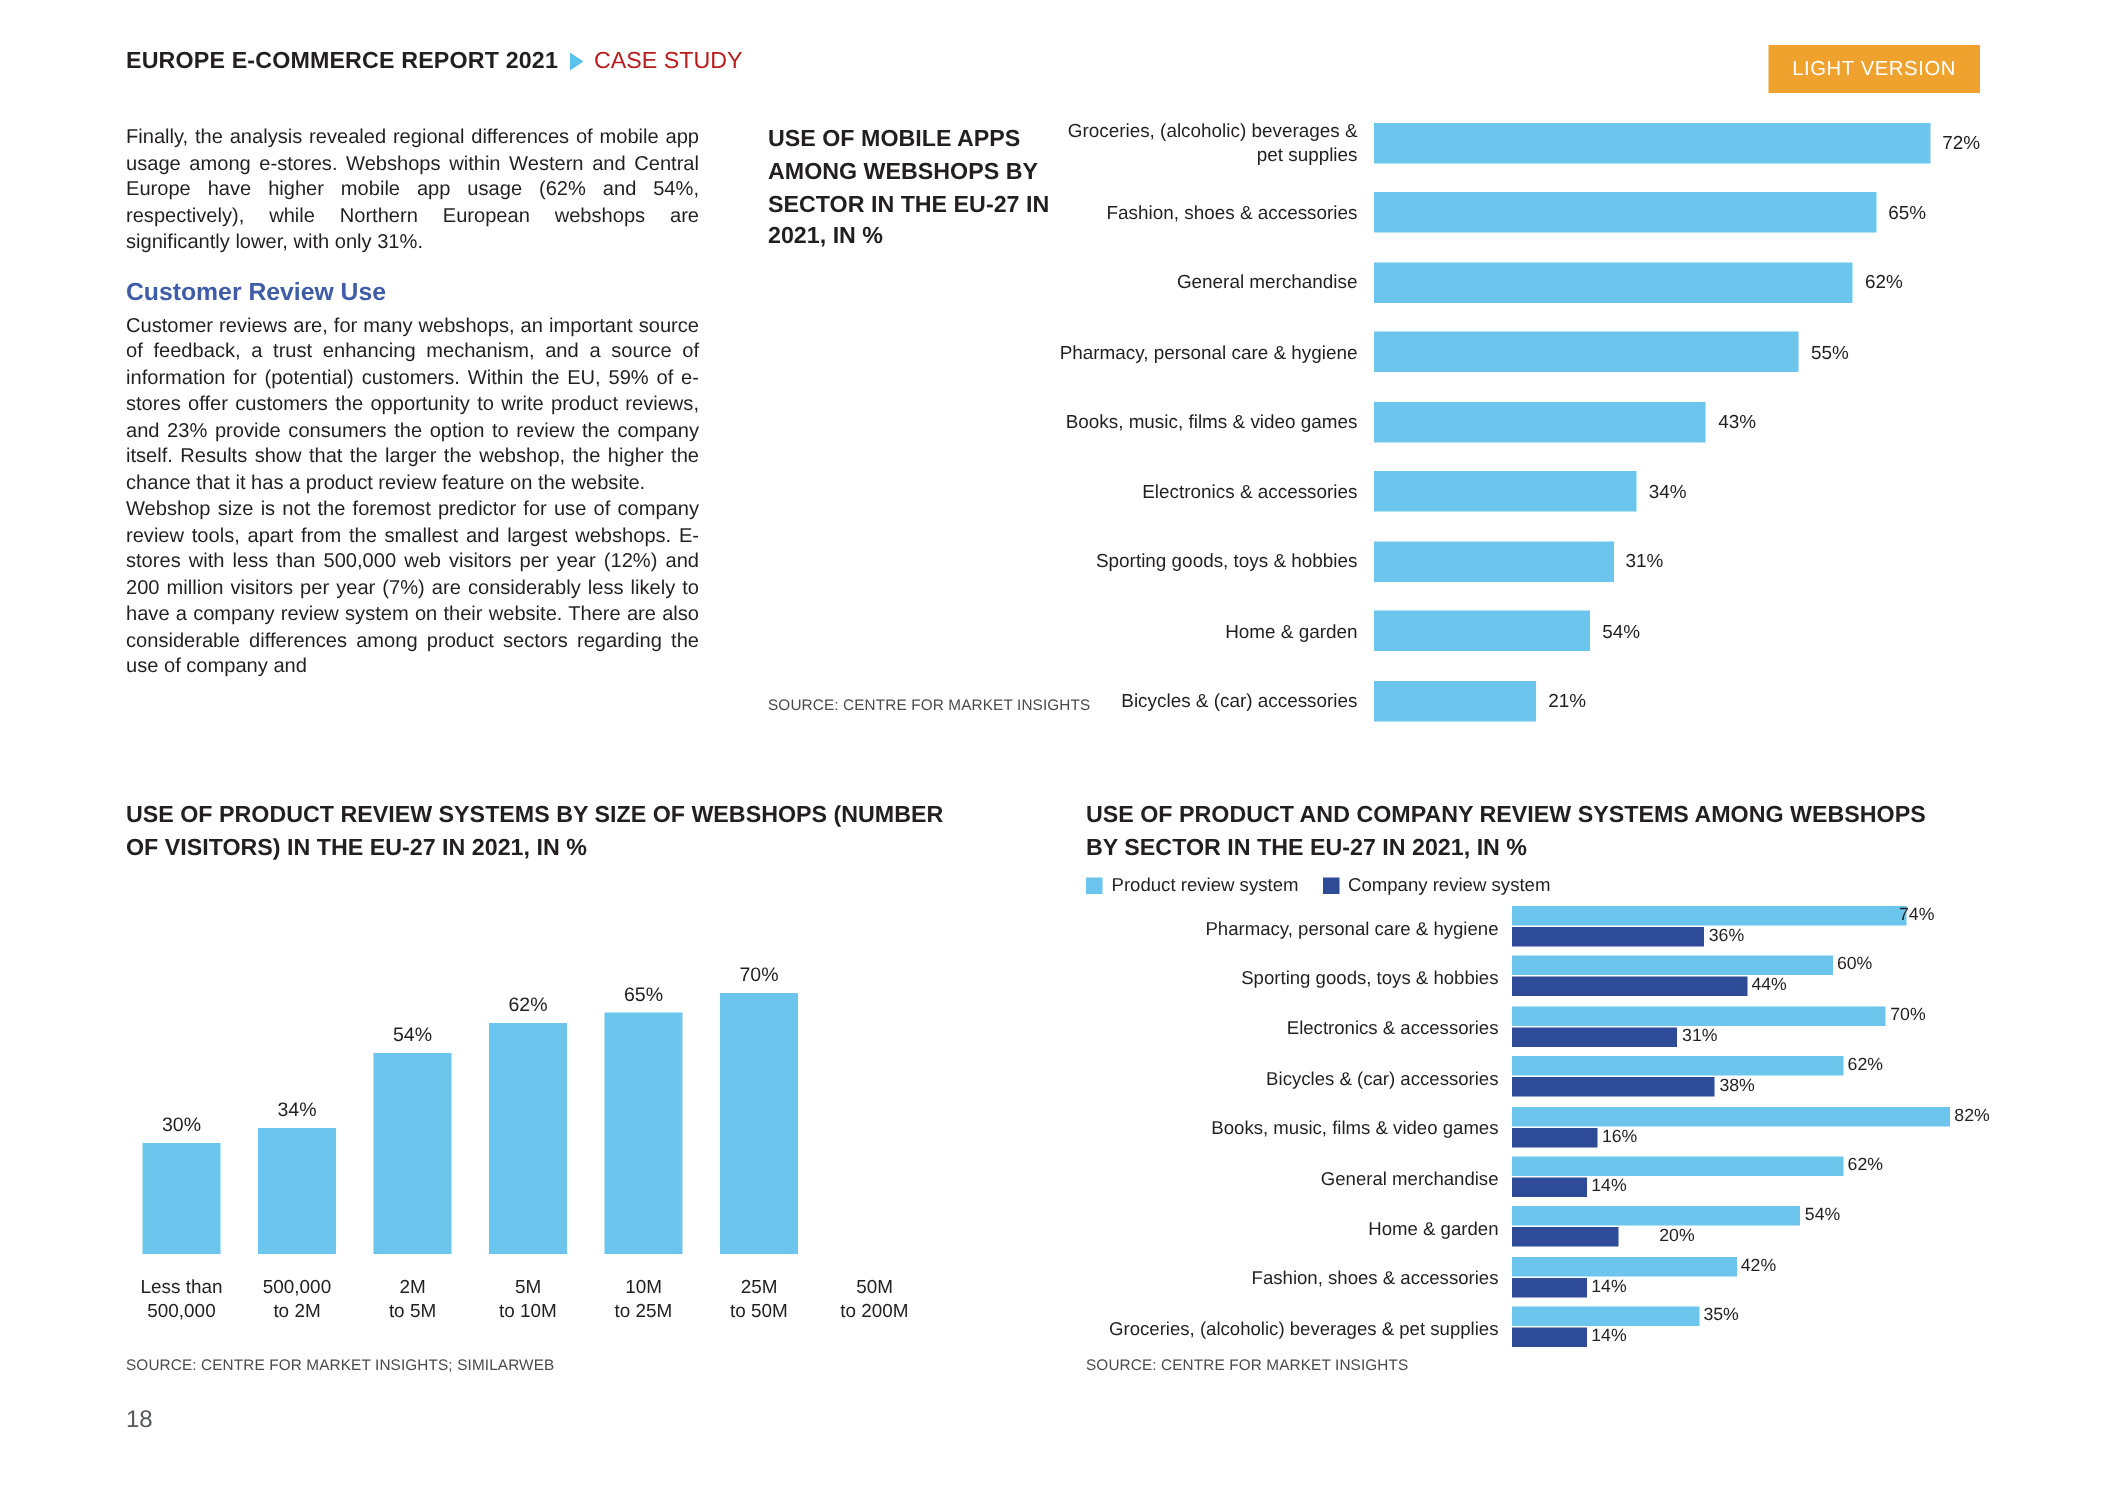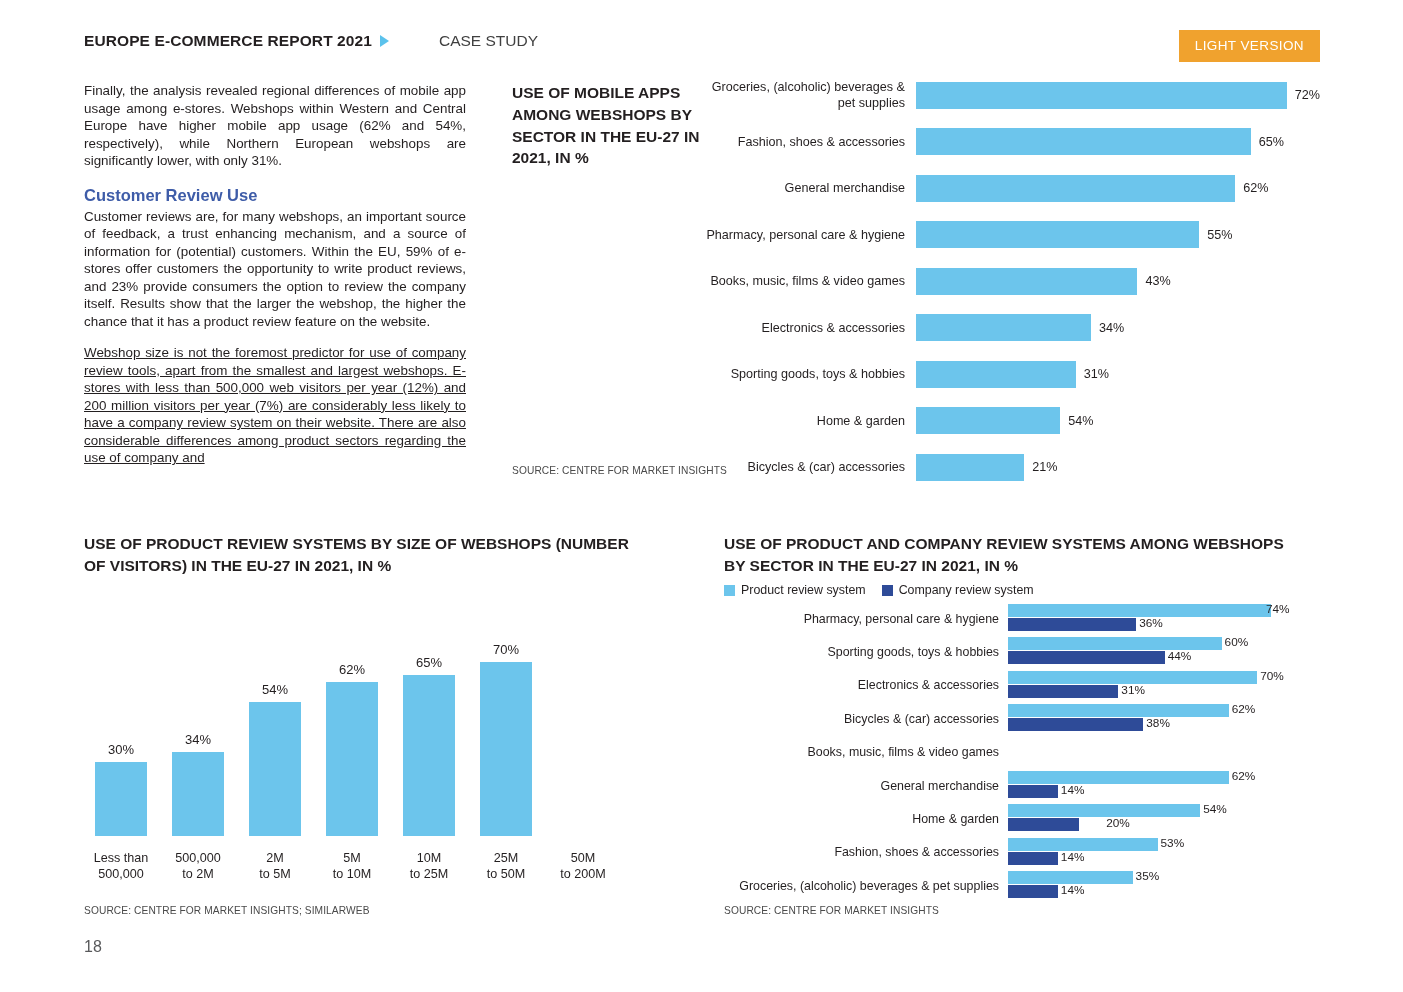--- a/index.html
+++ b/index.html
@@ -30,23 +30,22 @@
   }
   .header-arrow {
     display: inline-block;
     width: 0; height: 0;
     border-left: 9px solid #5BC2EC;
     border-top: 6px solid transparent;
     border-bottom: 6px solid transparent;
     margin: 0 7px 0 8px;
   }
   .header-sub {
-    font-size: 15.5px; font-weight: normal; color: #404040;
+    font-size: 15.5px; font-weight: normal; color: #b91c1c;
     white-space: nowrap;
-    margin-left: 43px;
   }
   .light-version {
     position: absolute; right: 0; top: 0;
     background: #F0A22E; color: #ffffff;
     font-size: 13.5px; letter-spacing: .4px;
     padding: 8px 16px 9px 16px;
     white-space: nowrap;
   }
 
   
@@ -54,21 +53,21 @@
     position: absolute; left: 84px; top: 82px;
     width: 382px;
   }
   .text-col p {
     margin: 0 0 0 0;
     font-size: 13.4px;
     line-height: 17.5px;
     text-align: justify;
     color: #231f20;
   }
-  .text-col p.gap { margin-top: 14px; text-decoration: underline; }
+  .text-col p.gap { margin-top: 0; }
   .subhead {
     font-size: 16.5px; font-weight: bold; color: #3E5CA8;
     margin: 16px 0 3px 0;
     letter-spacing: 0px;
   }
 
   
   .chart1-title {
     position: absolute; left: 512px; top: 82px;
     width: 190px;
@@ -373,20 +372,26 @@
       <div class="g-label">Bicycles &amp; (car) accessories</div>
       <div class="g-barwrap">
         <div class="g-bar light" style="width: 220.72px; background: rgb(108, 197, 236);"></div>
         <div class="g-val light" style="left: 223.72px;">62%</div>
         <div class="g-bar dark" style="width: 135.28px; background: rgb(46, 75, 152);"></div>
         <div class="g-val dark" style="left: 138.28px;">38%</div>
       </div>
     </div>
     <div class="g-row" style="top: 133.6px;">
       <div class="g-label">Books, music, films &amp; video games</div>
+      <div class="g-barwrap">
+        <div class="g-bar light" style="width: 291.92px; background: rgb(108, 197, 236);"></div>
+        <div class="g-val light" style="left: 294.92px;">82%</div>
+        <div class="g-bar dark" style="width: 56.96px; background: rgb(46, 75, 152);"></div>
+        <div class="g-val dark" style="left: 59.96px;">16%</div>
+      </div>
     </div>
     <div class="g-row" style="top: 167px;">
       <div class="g-label">General merchandise</div>
       <div class="g-barwrap">
         <div class="g-bar light" style="width: 220.72px; background: rgb(108, 197, 236);"></div>
         <div class="g-val light" style="left: 223.72px;">62%</div>
         <div class="g-bar dark" style="width: 49.84px; background: rgb(46, 75, 152);"></div>
         <div class="g-val dark" style="left: 52.84px;">14%</div>
       </div>
     </div>
@@ -396,21 +401,21 @@
         <div class="g-bar light" style="width: 192.24px; background: rgb(108, 197, 236);"></div>
         <div class="g-val light" style="left: 195.24px;">54%</div>
         <div class="g-bar dark" style="width: 71.2px; background: rgb(46, 75, 152);"></div>
         <div class="g-val dark" style="left: 74.2px; margin-left: 24px;">20%</div>
       </div>
     </div>
     <div class="g-row" style="top: 233.8px;">
       <div class="g-label">Fashion, shoes &amp; accessories</div>
       <div class="g-barwrap">
         <div class="g-bar light" style="width: 149.52px; background: rgb(108, 197, 236);"></div>
-        <div class="g-val light" style="left: 152.52px;">53%</div>
+        <div class="g-val light" style="left: 152.52px;">42%</div>
         <div class="g-bar dark" style="width: 49.84px; background: rgb(46, 75, 152);"></div>
         <div class="g-val dark" style="left: 52.84px;">14%</div>
       </div>
     </div>
     <div class="g-row" style="top: 267.2px;">
       <div class="g-label">Groceries, (alcoholic) beverages &amp; pet supplies</div>
       <div class="g-barwrap">
         <div class="g-bar light" style="width: 124.6px; background: rgb(108, 197, 236);"></div>
         <div class="g-val light" style="left: 127.6px;">35%</div>
         <div class="g-bar dark" style="width: 49.84px; background: rgb(46, 75, 152);"></div>

